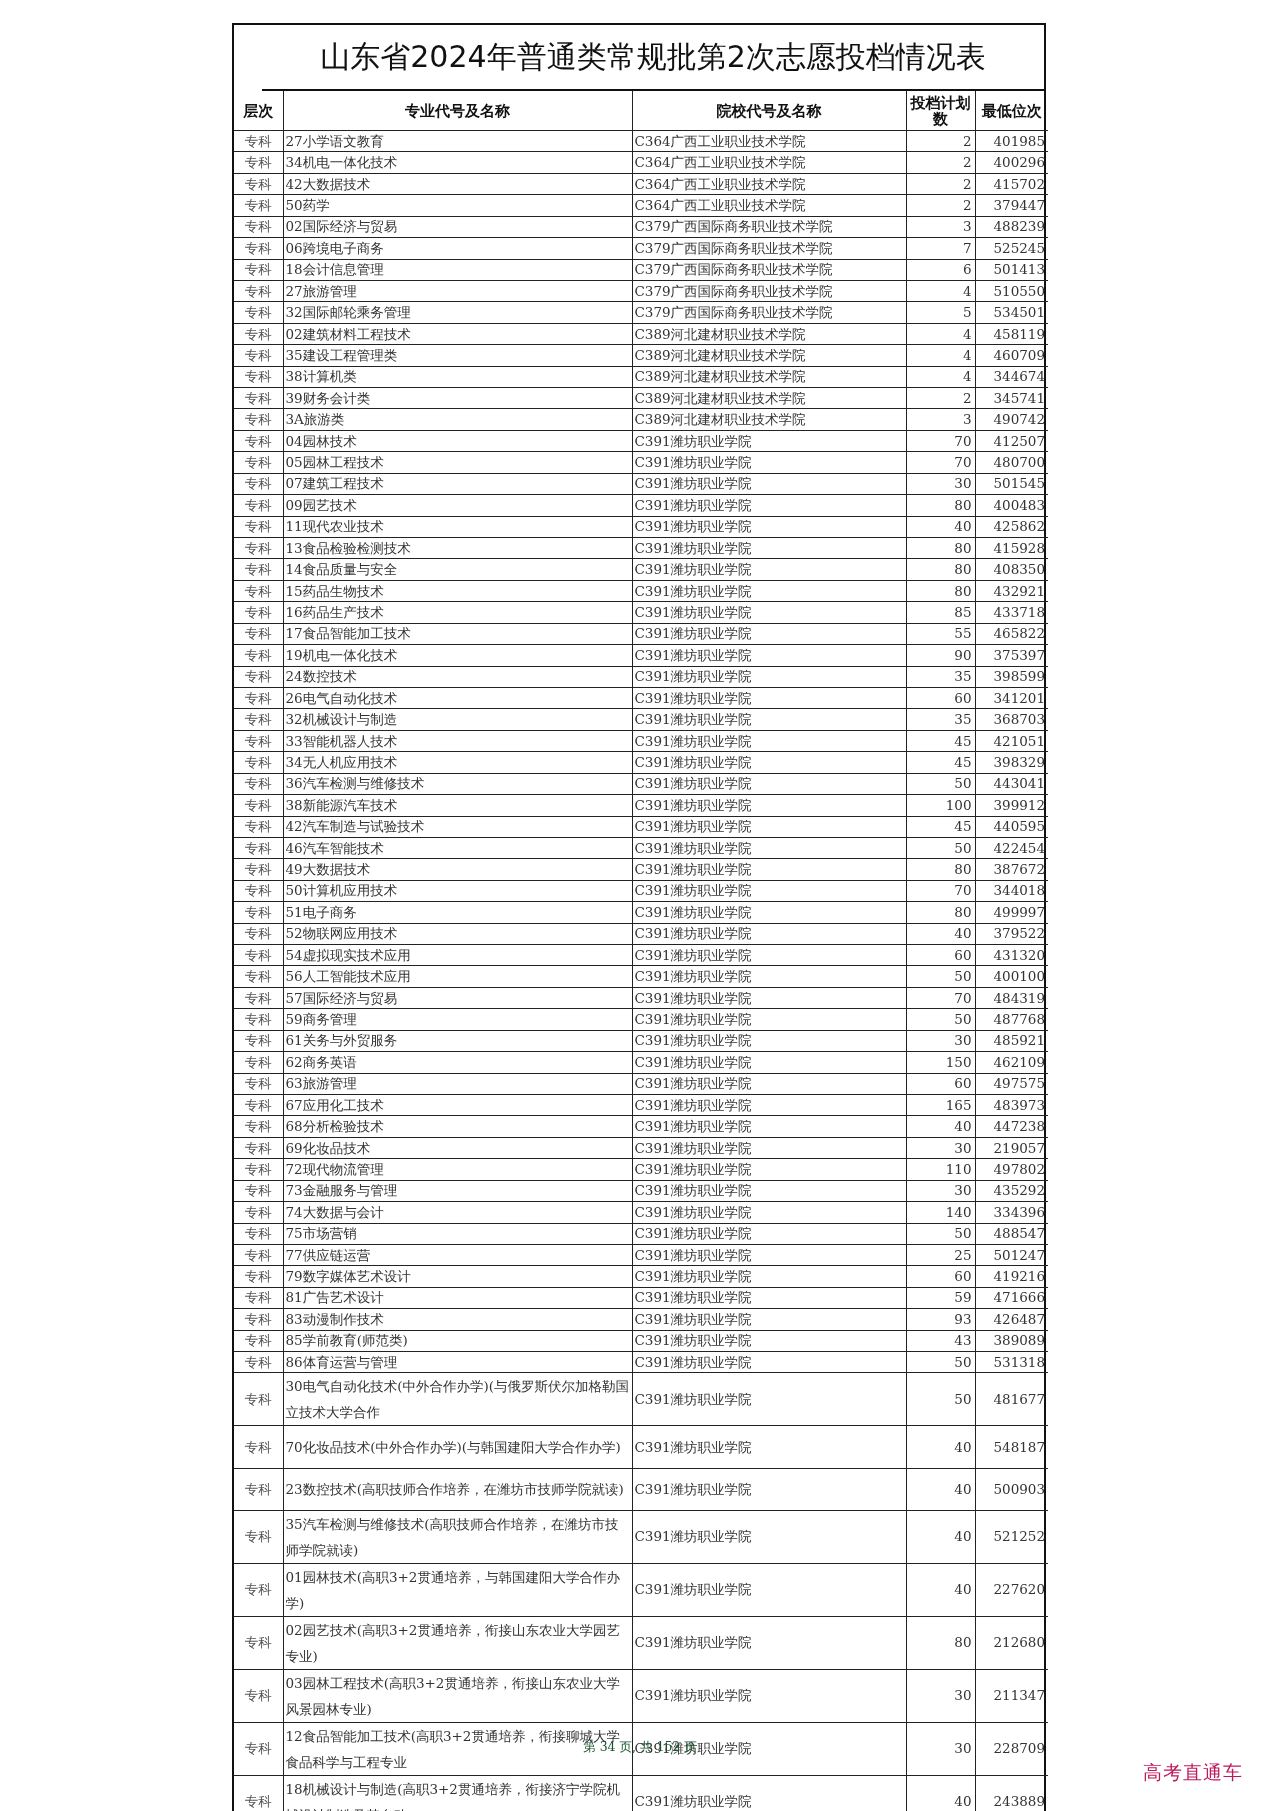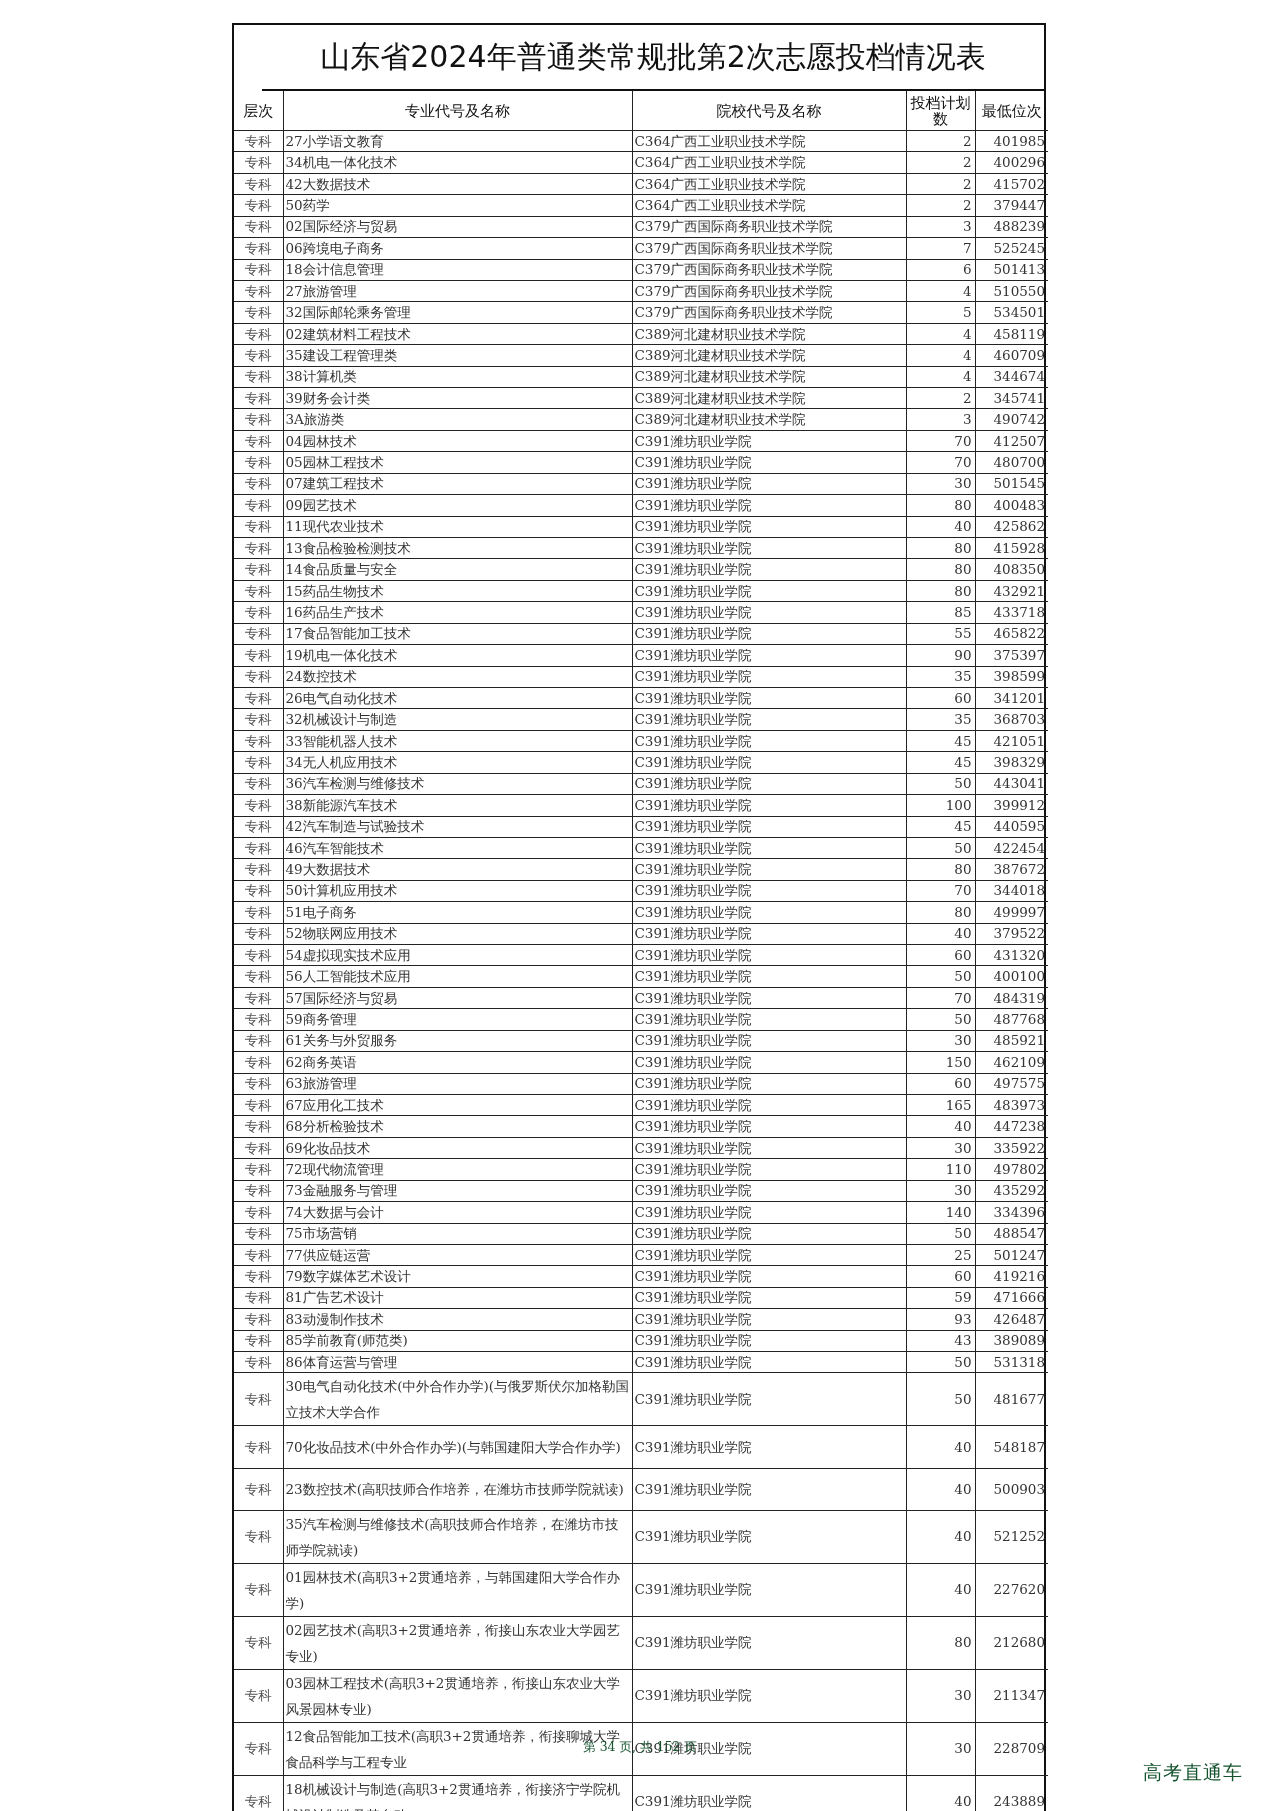--- a/index.html
+++ b/index.html
@@ -6,37 +6,37 @@
   body { width: 1280px; height: 1811px; position: relative; overflow: hidden;
          font-family: "DejaVu Serif", "Liberation Serif", serif; color: #222; }
   .page-table { position: absolute; left: 232px; top: 23px; width: 814px;
                 border: 2px solid #111; box-sizing: border-box; }
   .title-row { height: 64px; border-bottom: 2px solid #111; display: flex;
                align-items: center; justify-content: center;
                font-family: "DejaVu Sans", "Liberation Sans", sans-serif;
                font-size: 30px; color: #111; letter-spacing: 0px; margin-left: 28px; }
   table { border-collapse: collapse; width: 100%; table-layout: fixed; }
   th, td { border: 1.5px solid #222; padding: 0 2px; overflow: hidden; white-space: nowrap; }
-  thead th { font-family: "DejaVu Sans", "Liberation Sans", sans-serif; font-weight: normal;
+  thead th { font-family: "DejaVu Sans", "Liberation Sans", sans-serif; font-weight: bold;
              font-size: 15px; color: #111; height: 39px; line-height: 16px; text-align: center; }
   thead th.wrap { white-space: normal; padding: 0 4px; }
   tbody td { font-size: 13.5px; height: 20.43px; line-height: 17px; color: #333; }
   tbody tr.multi td { height: 41.1px; }
   tbody tr.multi td.major { white-space: normal; line-height: 26px; word-break: break-all; }
   td.level { text-align: center; color: #555; }
   td.num { text-align: right; padding-right: 3px; }
   tr:first-child th { border-top: none; }
   th:first-child, td:first-child { border-left: none; }
   th:last-child, td:last-child { border-right: none; }
   tbody tr:last-child td { border-bottom: none; }
   .footer { position: absolute; left: 0; width: 1280px; top: 1739px; text-align: center;
             font-size: 12.5px; color: #14532d; }
   .watermark { position: absolute; left: 1143px; top: 1760px;
                font-family: "DejaVu Sans", "Liberation Sans", sans-serif;
-               font-size: 19px; color: #14532d; letter-spacing: 1px; }
+               font-size: 19px; color: #be185d; letter-spacing: 1px; }
 </style>
 </head>
 <body>
 
 <div class="page-table">
   <div class="title-row">山东省2024年普通类常规批第2次志愿投档情况表</div>
   <table>
     <colgroup>
       <col style="width:49px">
       <col style="width:349px">
@@ -381,21 +381,21 @@
           <td class="major">68分析检验技术</td>
           <td class="school">C391潍坊职业学院</td>
           <td class="num">40</td>
           <td class="num">447238</td>
         </tr>
         <tr>
           <td class="level">专科</td>
           <td class="major">69化妆品技术</td>
           <td class="school">C391潍坊职业学院</td>
           <td class="num">30</td>
-          <td class="num">335922</td>
+          <td class="num">219057</td>
         </tr>
         <tr>
           <td class="level">专科</td>
           <td class="major">72现代物流管理</td>
           <td class="school">C391潍坊职业学院</td>
           <td class="num">110</td>
           <td class="num">497802</td>
         </tr>
         <tr>
           <td class="level">专科</td>

